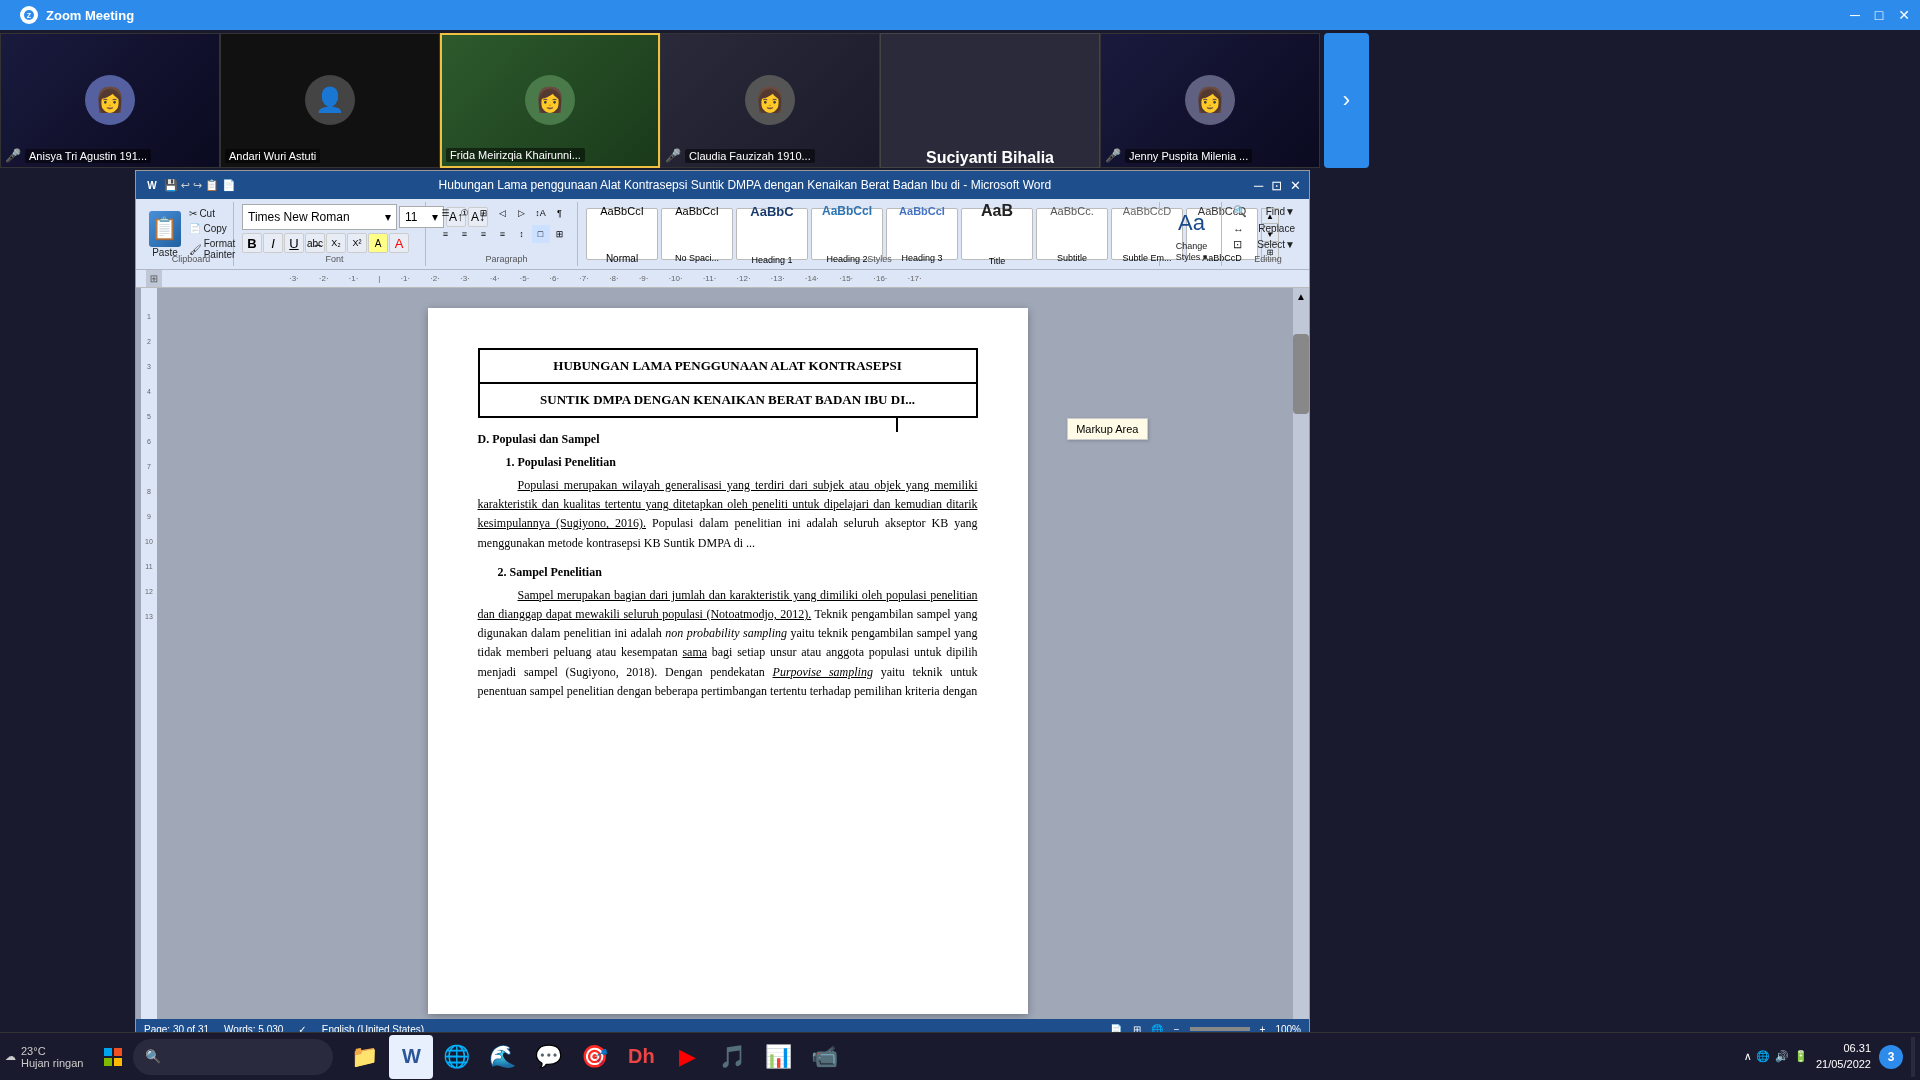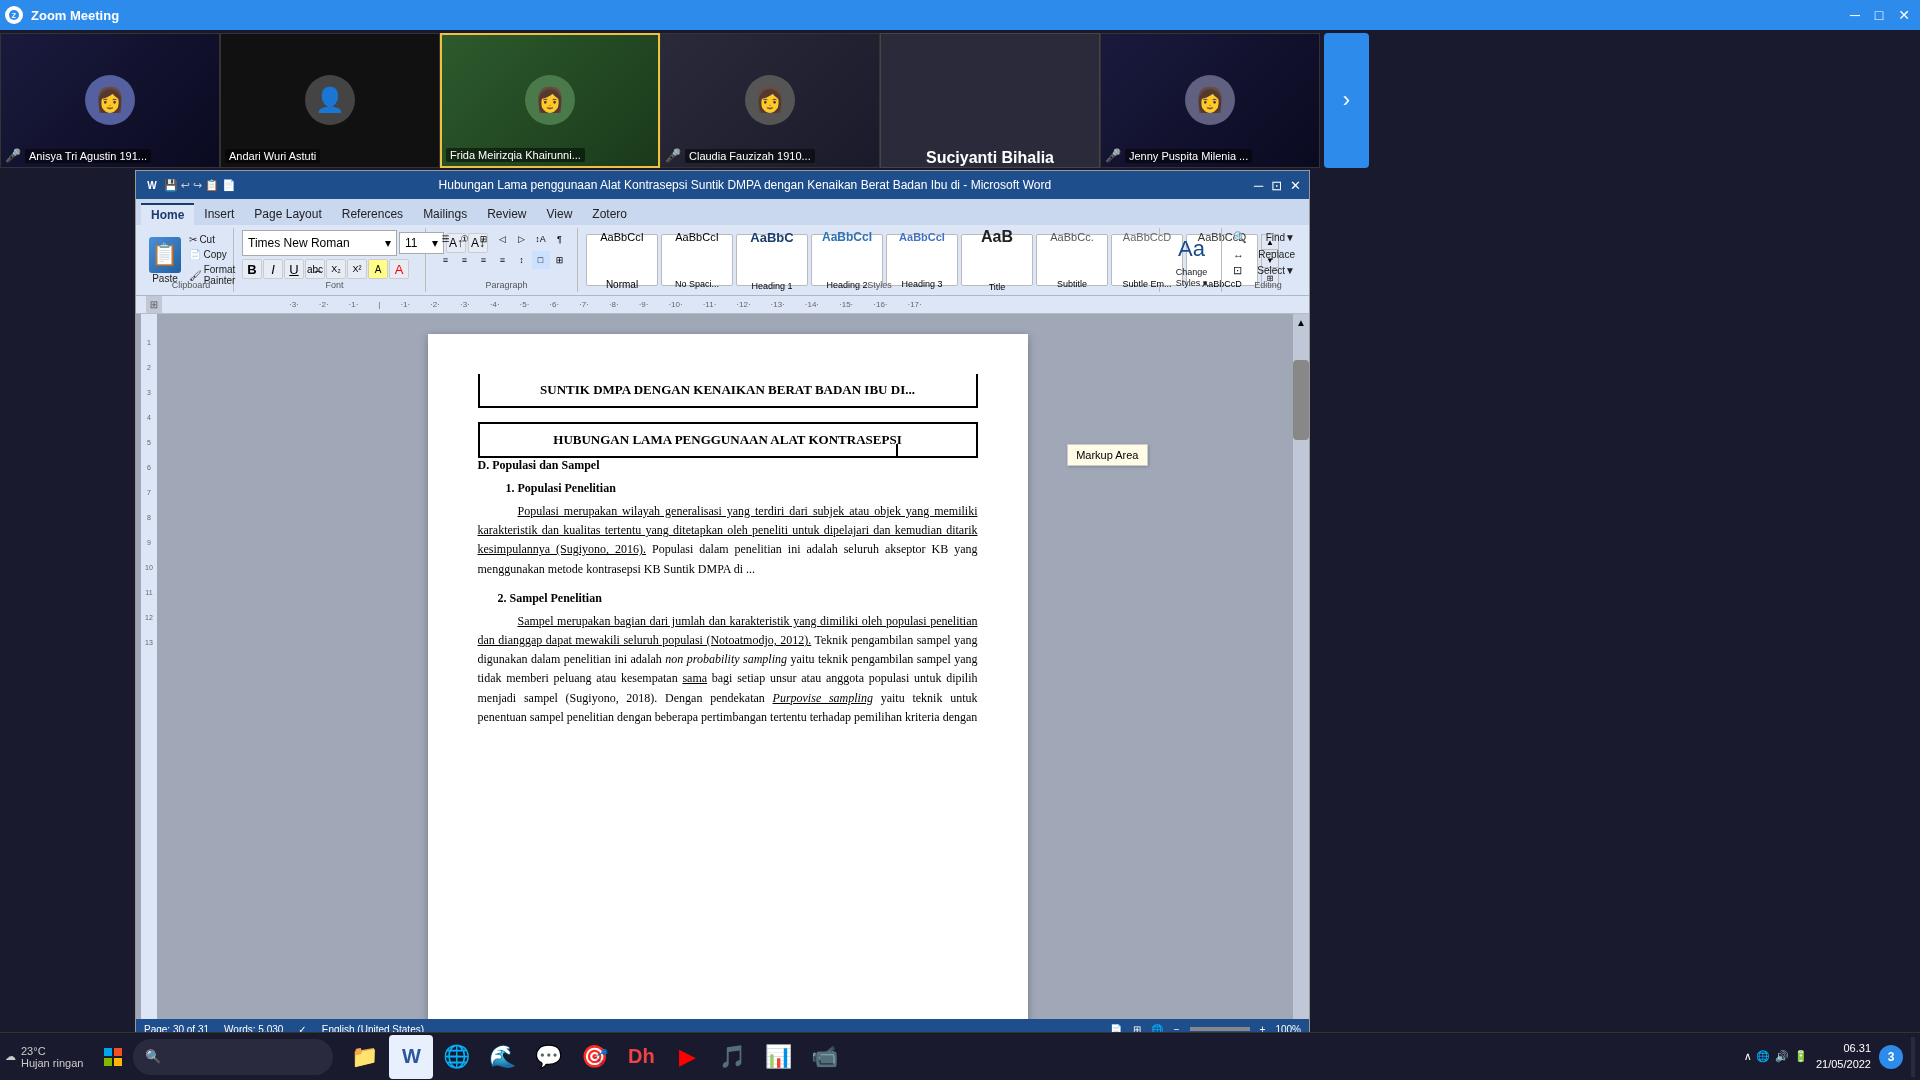--- a/index.html
+++ b/index.html
@@ -1,20 +1,20 @@
 <!DOCTYPE html>
 <html><head>
   <meta charset="utf-8">
   <style>
     * { margin: 0; padding: 0; box-sizing: border-box; }
     body { width: 1920px; height: 1080px; overflow: hidden; font-family: 'Segoe UI', sans-serif; background: #1a1a2e; position: relative; }
 
     
     .zoom-topbar {
-      width: 100%; height: 30px; background: #2d8ceb; display: flex; align-items: center; padding: 0 5px; position: relative; z-index: 100;
+      width: 100%; height: 30px; background: #2d8ceb; display: flex; align-items: center; padding: 0 20px; position: relative; z-index: 100;
     }
     .zoom-topbar .zoom-icon { width: 18px; height: 18px; background: white; border-radius: 50%; margin-right: 8px; display: flex; align-items: center; justify-content: center; }
     .zoom-topbar .zoom-title { color: white; font-size: 13px; font-weight: 600; }
     .zoom-topbar .win-controls { position: absolute; right: 10px; display: flex; gap: 15px; }
     .zoom-topbar .win-btn { color: white; font-size: 14px; cursor: pointer; }
 
     
     .video-panel {
       width: 100%; height: 140px; background: #1a1a2e; display: flex; align-items: center; position: relative;
     }
@@ -200,30 +200,20 @@
     </div>
     <div class="title-text">Hubungan Lama penggunaan Alat Kontrasepsi Suntik DMPA dengan Kenaikan Berat Badan Ibu di - Microsoft Word</div>
     <div class="title-controls">
       <span>─</span>
       <span>⊡</span>
       <span>✕</span>
     </div>
   </div>
 
   <div class="word-ribbon">
-    <div class="ribbon-tabs">
-      <div class="ribbon-tab active">Home</div>
-      <div class="ribbon-tab">Insert</div>
-      <div class="ribbon-tab">Page Layout</div>
-      <div class="ribbon-tab">References</div>
-      <div class="ribbon-tab">Mailings</div>
-      <div class="ribbon-tab">Review</div>
-      <div class="ribbon-tab">View</div>
-      <div class="ribbon-tab">Zotero</div>
-    </div>
 
     <div class="ribbon-body">
 
       <div class="ribbon-group" style="min-width:90px;">
         <div class="ribbon-group-content">
           <div class="paste-btn">
             <div class="paste-icon" style="font-size:22px;">📋</div>
             <span class="paste-label">Paste</span>
           </div>
           <div class="small-btns">
@@ -406,22 +396,22 @@
         <div style="margin-top:18px;">10</div>
         <div style="margin-top:18px;">11</div>
         <div style="margin-top:18px;">12</div>
         <div style="margin-top:18px;">13</div>
       </div>
     </div>
 
     <div class="word-doc-scroll">
       <div class="word-page" style="position:relative;">
 
+        <div class="doc-title" style="border:2px solid #000;padding:8px 15px;margin-bottom:0;">HUBUNGAN LAMA PENGGUNAAN ALAT KONTRASEPSI</div>
         <div class="doc-title" style="border:2px solid #000;border-top:none;padding:8px 15px;margin-bottom:14px;">SUNTIK DMPA DENGAN KENAIKAN BERAT BADAN IBU DI...</div>
-        <div class="doc-title" style="border:2px solid #000;padding:8px 15px;margin-bottom:0;">HUBUNGAN LAMA PENGGUNAAN ALAT KONTRASEPSI</div>
 
         <div class="doc-heading" style="margin-bottom:8px;">D. Populasi dan Sampel</div>
 
         <div class="doc-sub-heading" style="margin-left:28px;margin-bottom:6px;">1.  Populasi Penelitian</div>
 
         <div class="doc-para">
           <span class="underline">Populasi merupakan wilayah generalisasi yang terdiri dari subjek atau objek yang memiliki karakteristik dan kualitas tertentu yang ditetapkan oleh peneliti untuk dipelajari dan kemudian ditarik kesimpulannya (Sugiyono, 2016).</span> Populasi dalam penelitian ini adalah seluruh akseptor KB yang menggunakan metode kontrasepsi KB Suntik DMPA di ...
         </div>
 
         <div class="doc-sub-heading" style="margin-left:20px;margin-bottom:6px;margin-top:12px;">2.  Sampel Penelitian</div>

